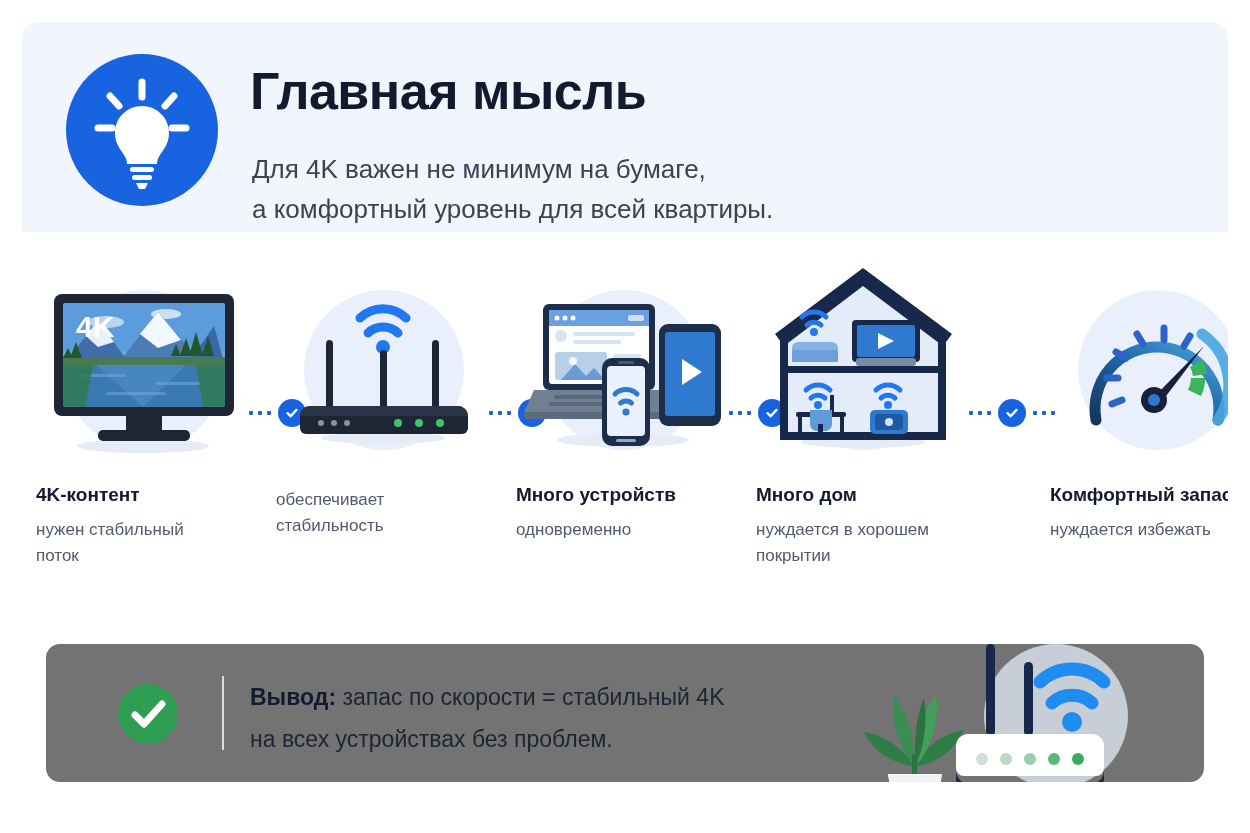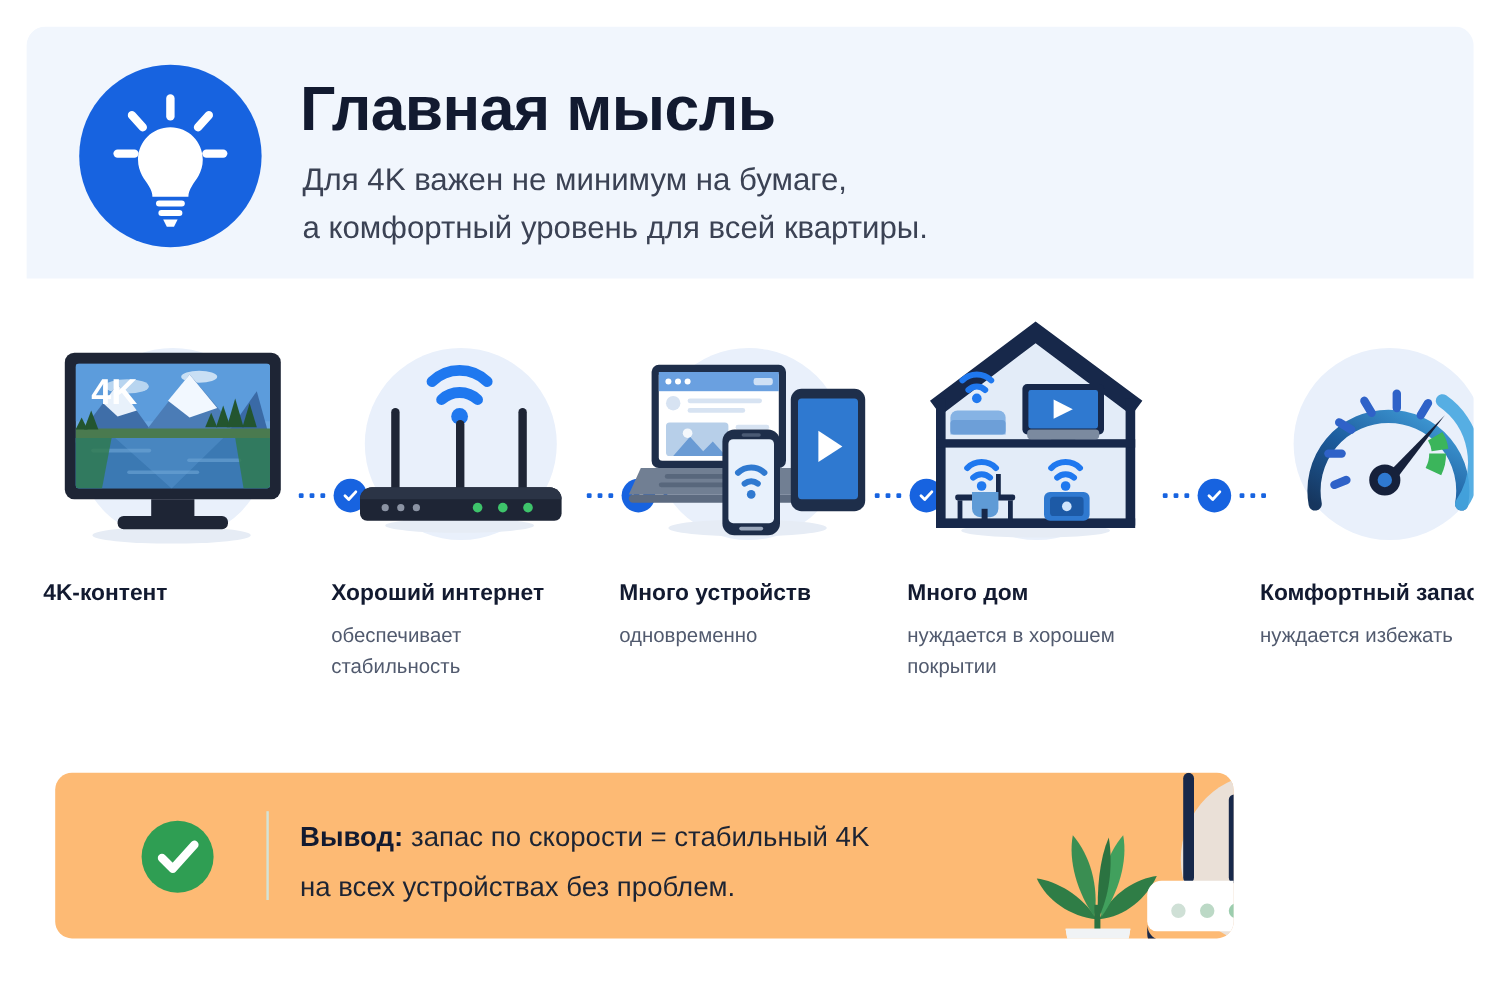--- a/index.html
+++ b/index.html
@@ -31,21 +31,21 @@
     background:#1763e0;
   }
   .bulb-svg{position:absolute;left:0;top:0;}
   .head-title{
     position:absolute;left:228px;top:38px;
     font-size:52px;font-weight:bold;letter-spacing:-0.5px;
     color:#121a30;line-height:62px;white-space:nowrap;
   }
   .head-sub{
     position:absolute;left:230px;
-    font-size:26px;color:#3b4254;line-height:34px;white-space:nowrap;
+    font-size:26px;color:#3b4254;line-height:34px;white-space:nowrap;margin-top:20px;
   }
   .head-sub.l1{top:110px;}
   .head-sub.l2{top:150px;}
 
   
   .steps{
     position:absolute;left:0;top:210px;width:1206px;height:390px;
   }
   .step{
     position:absolute;top:30px;width:215px;height:360px;
@@ -76,22 +76,22 @@
   .dots{display:flex;gap:5px;}
   .dot{width:4px;height:4px;background:#1763e0;border-radius:1px;}
   .check-circle{
     width:28px;height:28px;border-radius:50%;background:#1763e0;
     display:flex;align-items:center;justify-content:center;flex:none;
   }
 
   
   .conclusion{
     position:absolute;left:24px;top:622px;
-    width:982px;height:138px;
-    background:#fdba74;border-radius:14px;
+    width:1158px;height:138px;
+    background:#737373;border-radius:14px;
     overflow:hidden;
   }
   .concl-check{
     position:absolute;left:72px;top:40px;
     width:60px;height:60px;border-radius:50%;background:#2f9e53;
   }
   .concl-divider{
     position:absolute;left:176px;top:32px;width:2px;height:74px;
     background:#d3e3d7;
   }
@@ -168,20 +168,24 @@
             </g>
             <path d="M27 103 h30 l-8 42 H27z" fill="#2f7a4a" opacity=".8"></path>
             <path d="M160 103 h29 v42 h-22z" fill="#2f7a4a" opacity=".8"></path>
           </g>
           <text x="40" y="75" font-family="Liberation Sans, sans-serif" font-size="30" font-weight="bold" fill="#ffffff">4K</text>
           <rect x="90" y="154" width="36" height="16" fill="#1e2535"></rect>
           <rect x="62" y="168" width="92" height="11" rx="5" fill="#1e2535"></rect>
         </svg>
       </div>
       <div class="step-title">4K-контент</div>
+      <div class="step-desc">
+        <div>нужен стабильный</div>
+        <div>поток</div>
+      </div>
     </div>
 
     <div class="connector" style="left:229px;">
       <div class="dots">
           <i class="dot"></i>
           <i class="dot"></i>
           <i class="dot"></i>
         </div>
       <div class="check-circle">
         <svg width="16" height="16" viewBox="0 0 16 16">
@@ -217,21 +221,20 @@
               <circle cx="58" cy="161" r="3"></circle>
               <circle cx="71" cy="161" r="3"></circle>
           </g>
           <g fill="#3ec46b">
             <circle cx="122" cy="161" r="4"></circle>
               <circle cx="143" cy="161" r="4"></circle>
               <circle cx="164" cy="161" r="4"></circle>
           </g>
         </svg>
       </div>
-      <div class="step-title">Хороший интернет</div>
       <div class="step-desc">
         <div>обеспечивает</div>
         <div>стабильность</div>
       </div>
     </div>
 
     <div class="connector" style="left:469px;">
       <div class="dots">
           <i class="dot"></i>
           <i class="dot"></i>

